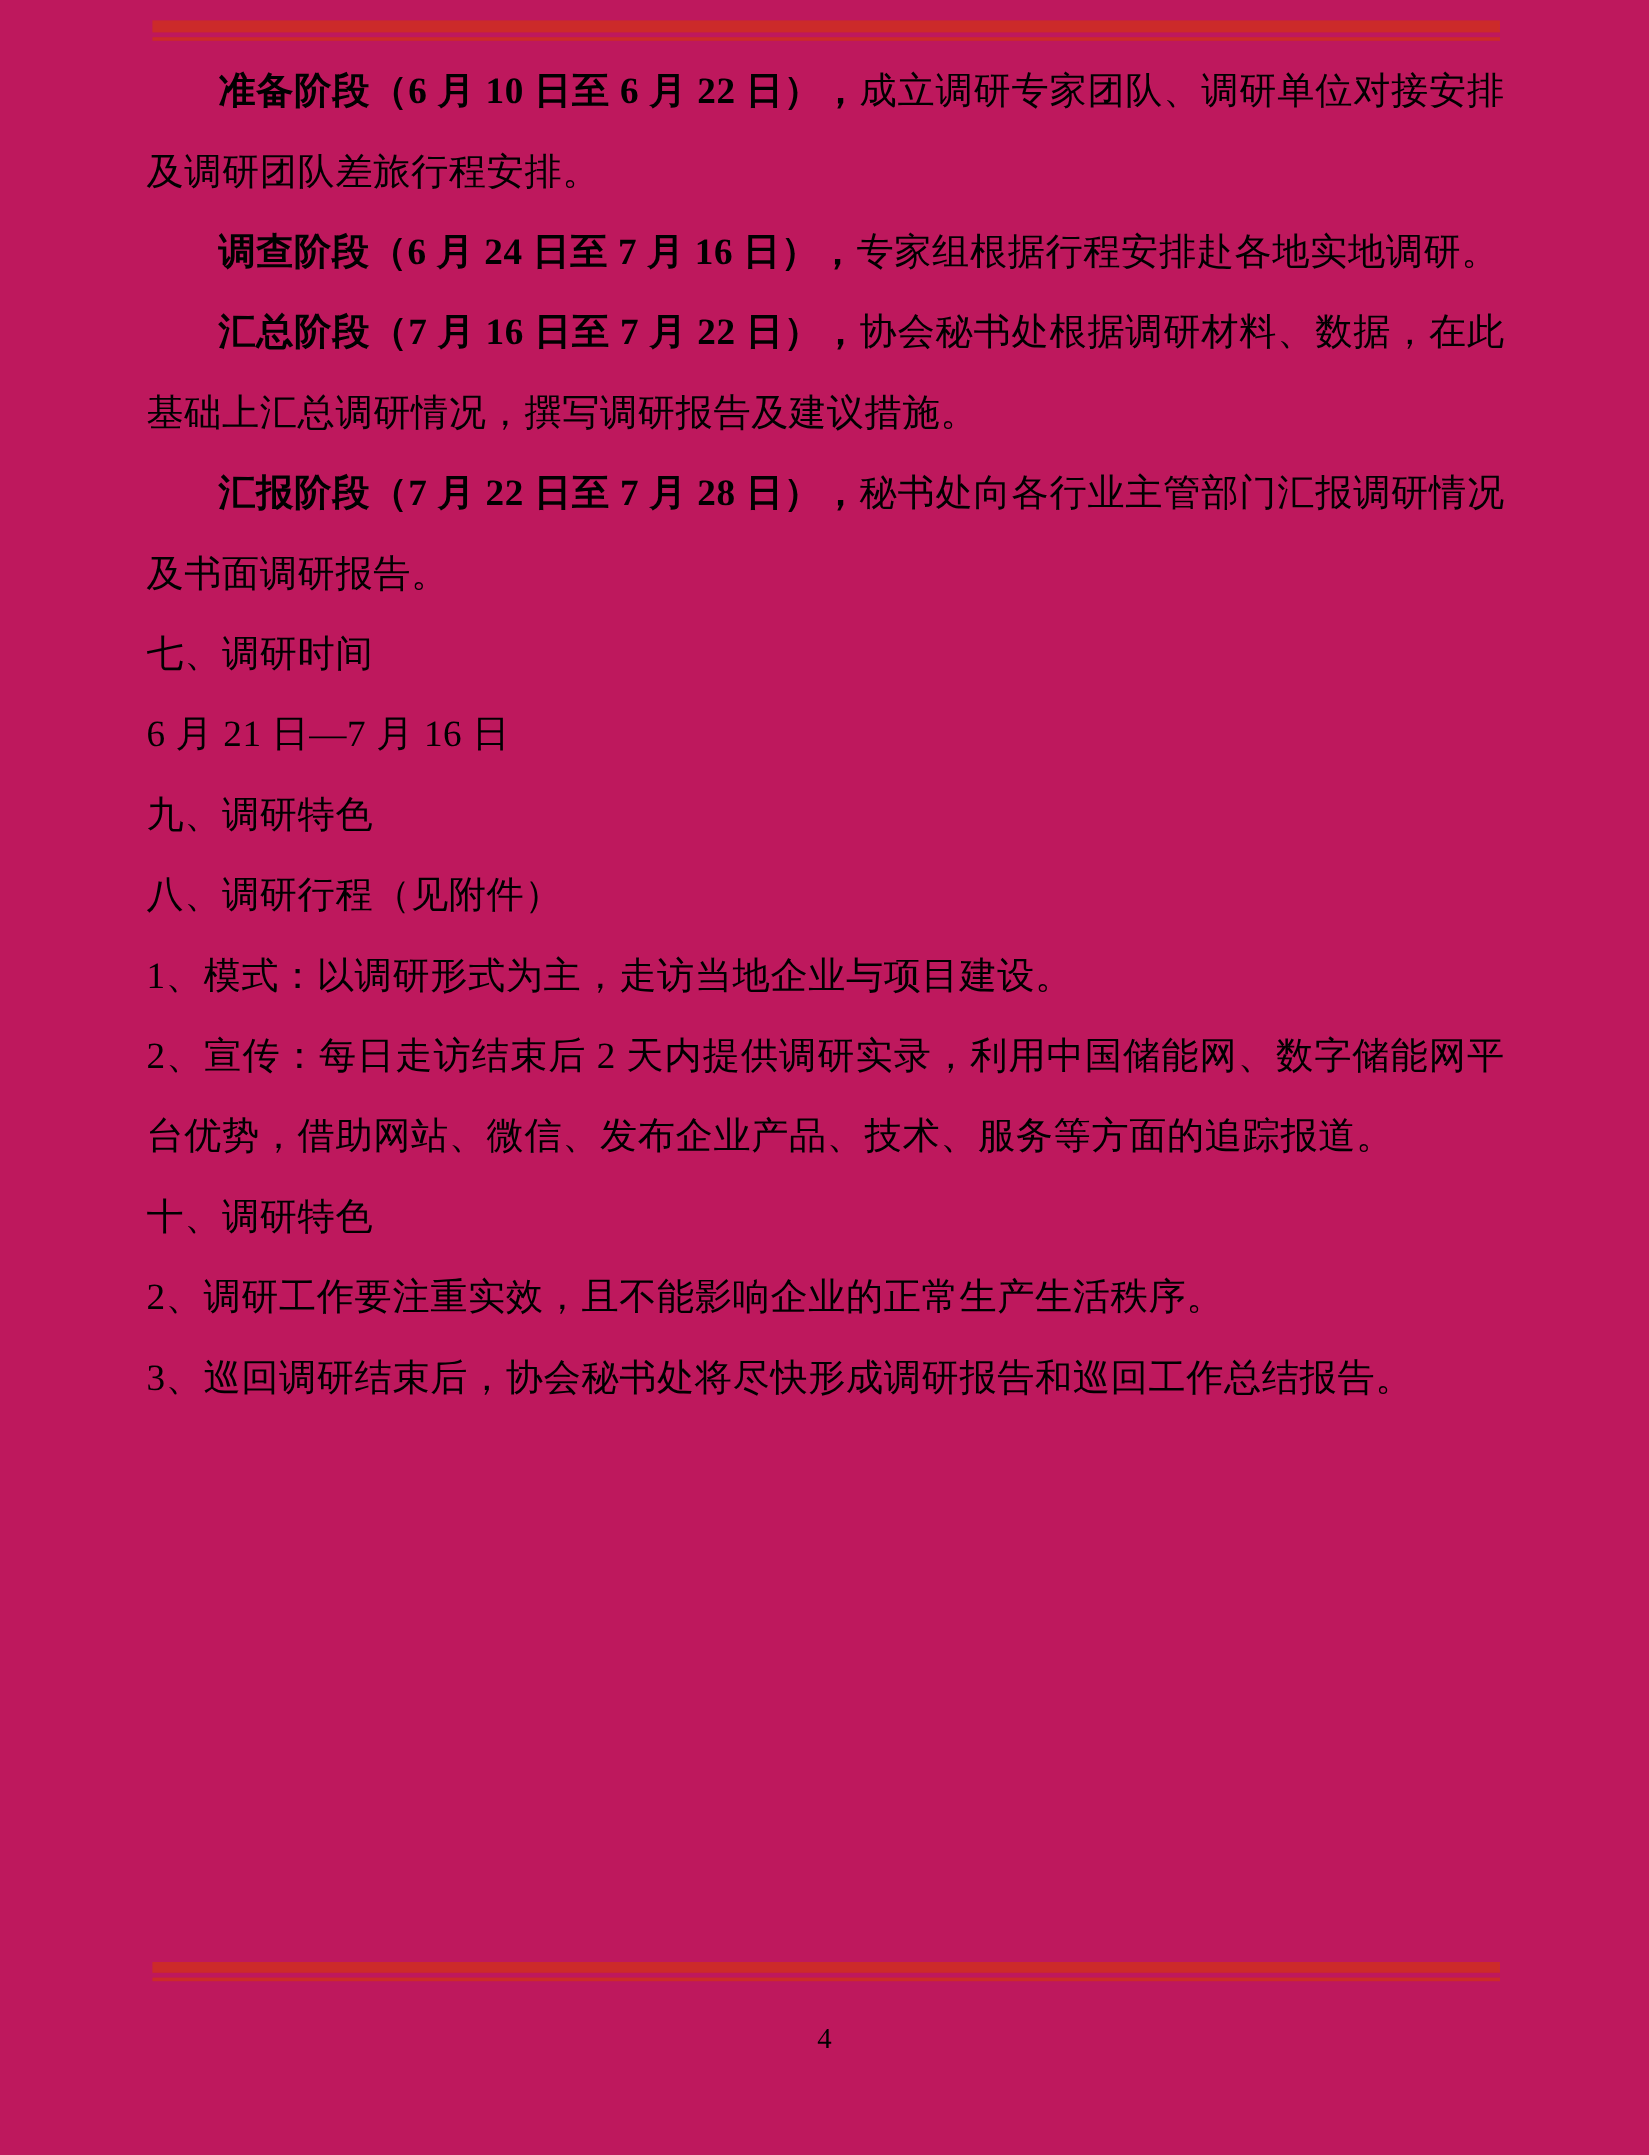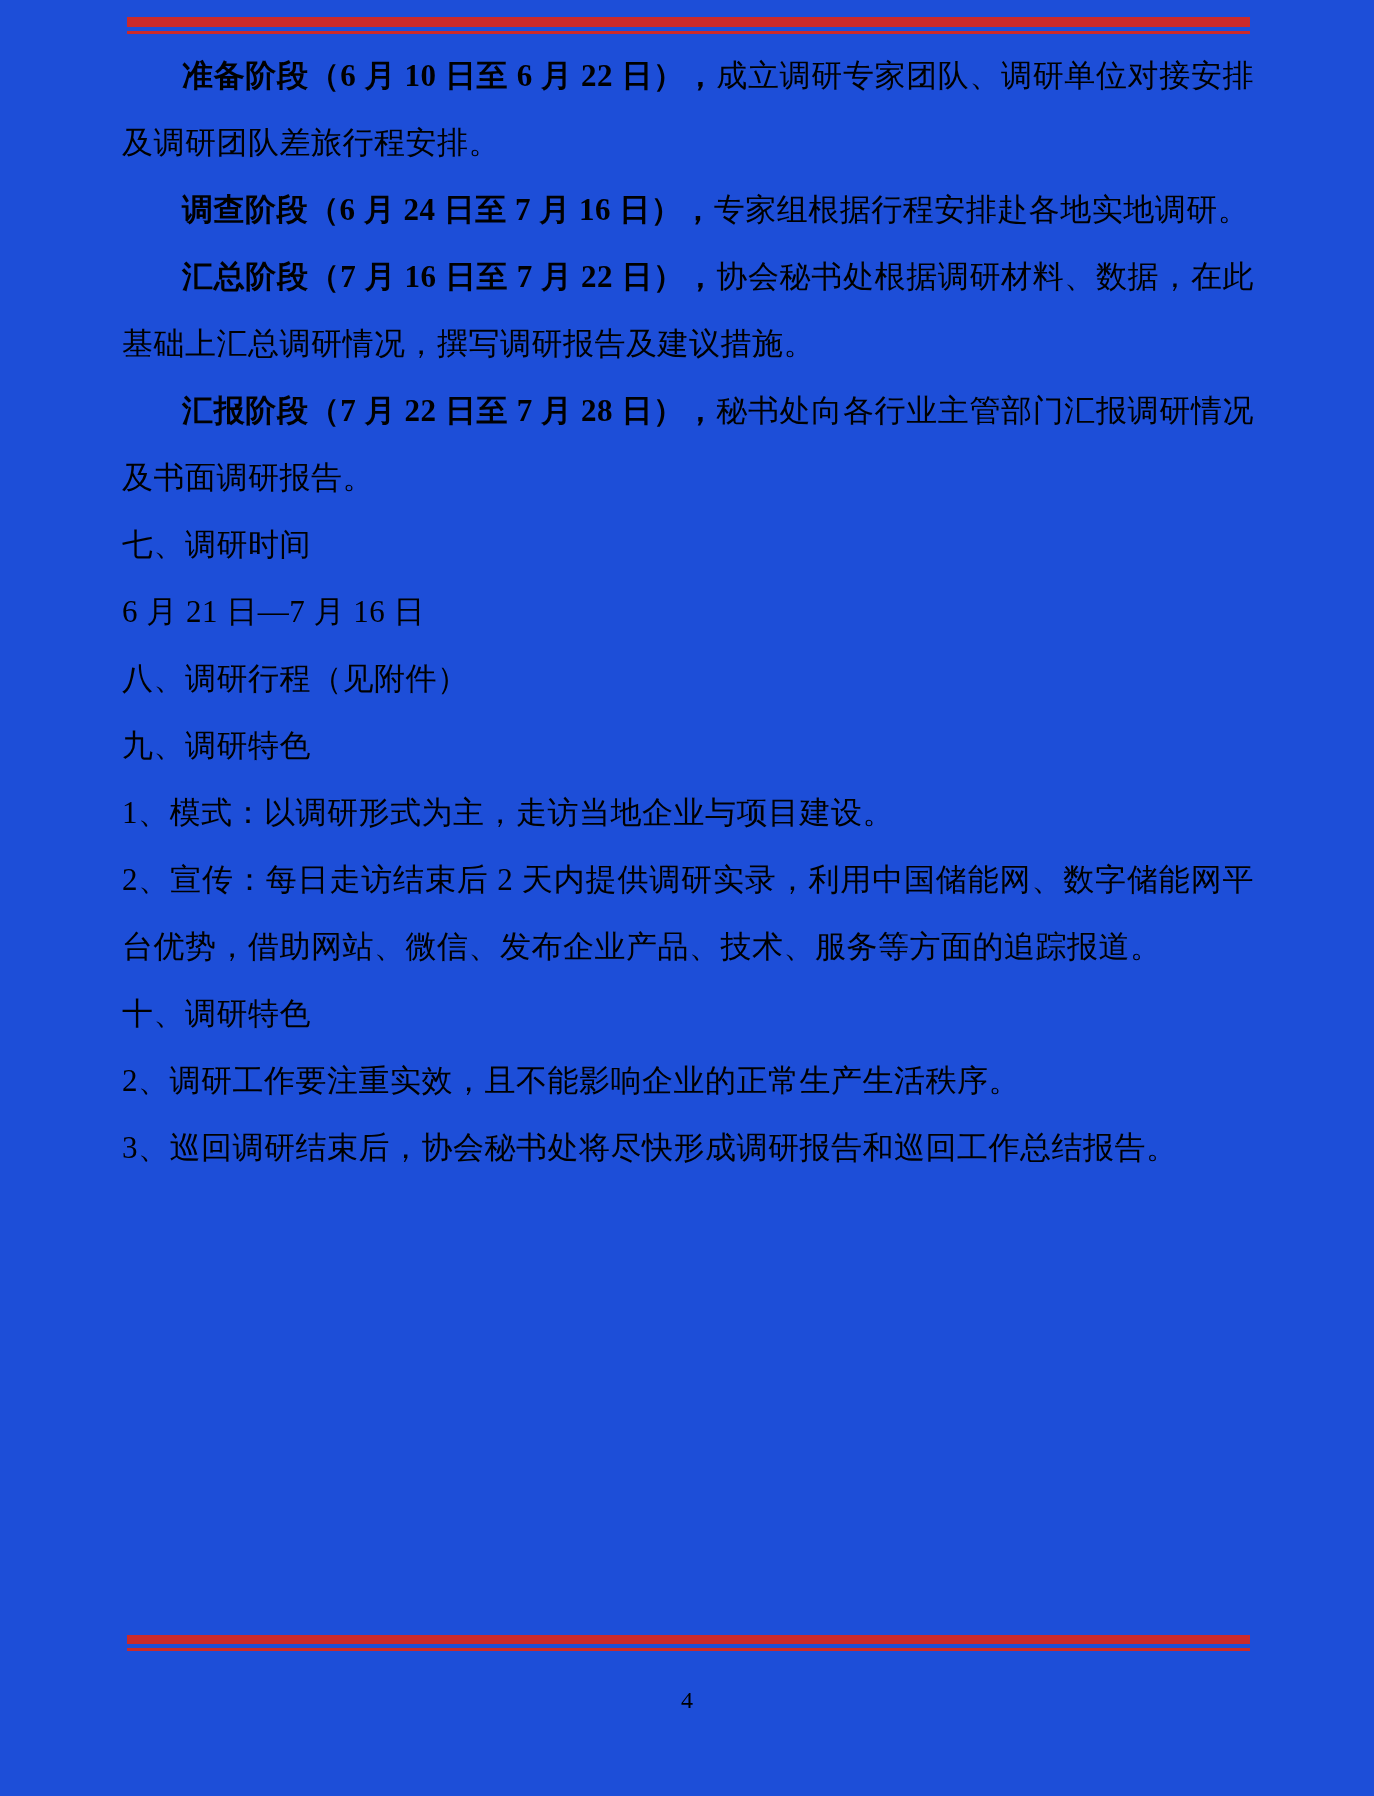--- a/index.html
+++ b/index.html
@@ -1,20 +1,20 @@
 <!DOCTYPE html>
 <html style="--rule-color: #cc2a2a;"><head>
 <meta charset="utf-8">
 <style>
   html, body { margin: 0; padding: 0; background: #ffffff; }
   .page {
     position: relative;
     width: 1374px;
     height: 1796px;
-    background: #1d4ed8;
+    background: #be185d;
     font-family: "Liberation Serif", serif;
     color: #000000;
     overflow: hidden;
   }
   .rule { position: absolute; left: 127px; width: 1123px; }
   .rule-top { top: 17px; }
   .rule-bottom { top: 1635px; }
   .rule .thick { height: 10px; background: var(--rule-color, #cc2a2a); margin-bottom: 4px; }
   .rule-bottom .thick { height: 9px; }
   .rule .thin { height: 3px; background: var(--rule-color, #cc2a2a); }
@@ -60,23 +60,23 @@
     <p class="para indent"><span class="lead">调查阶段（6 月 24 日至 7 月 16 日），</span><span>专家组根据行程安排赴各地实地调研。</span></p>
 
     <p class="para indent"><span class="lead">汇总阶段（7 月 16 日至 7 月 22 日），</span><span>协会秘书处根据调研材料、数据，在此基础上汇总调研情况，撰写调研报告及建议措施。</span></p>
 
     <p class="para indent"><span class="lead">汇报阶段（7 月 22 日至 7 月 28 日），</span><span>秘书处向各行业主管部门汇报调研情况及书面调研报告。</span></p>
 
     <p class="para heading">七、调研时间</p>
 
     <p class="para">6 月 21 日—7 月 16 日</p>
 
+    <p class="para heading">九、调研特色</p>
+
     <p class="para heading">八、调研行程（见附件）</p>
-
-    <p class="para heading">九、调研特色</p>
 
     <p class="para">1、模式：以调研形式为主，走访当地企业与项目建设。</p>
 
     <p class="para">2、宣传：每日走访结束后 2 天内提供调研实录，利用中国储能网、数字储能网平台优势，借助网站、微信、发布企业产品、技术、服务等方面的追踪报道。</p>
 
 
 
     <p class="para heading">十、调研特色</p>
 
 

